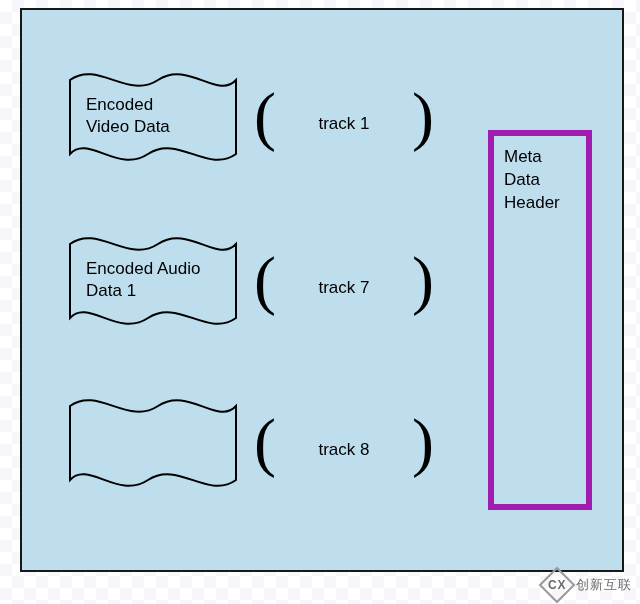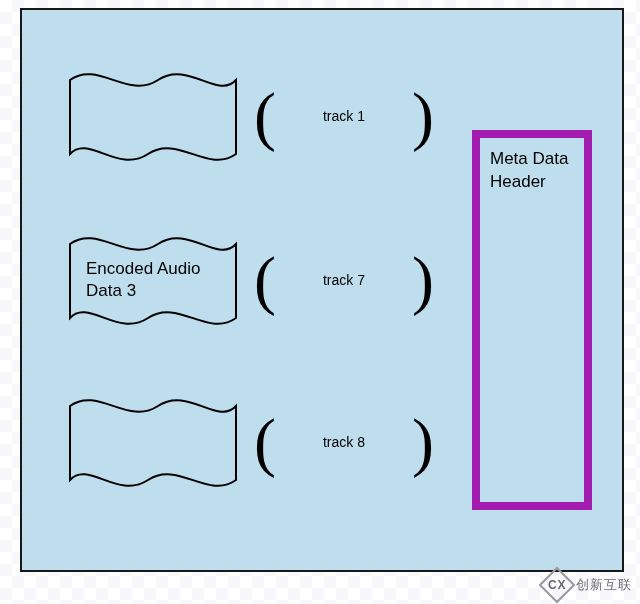--- a/index.html
+++ b/index.html
@@ -13,53 +13,54 @@
   .row1{top:52px;}
   .row2{top:216px;}
   .row3{top:378px;}
   .flag{position:absolute;left:0;top:0;width:170px;height:110px;}
   .flag svg{display:block;}
   .flag-label{position:absolute;left:18px;top:32px;width:140px;line-height:1.3;font-size:17px;}
   .bracket-group{position:absolute;left:186px;top:14px;width:180px;height:80px;}
   .br{position:absolute;top:0;font-size:66px;line-height:80px;font-family:"Times New Roman",serif;color:#000;}
   .br-l{left:0;}
   .br-r{right:0;}
-  .track-label{position:absolute;left:0;right:0;top:0;line-height:80px;text-align:center;font-size:14px;}
-  .meta{position:absolute;right:30px;top:120px;width:120px;height:380px;border:8px solid #a21caf;padding:10px 10px 0 10px;box-sizing:border-box;background:#bedeed;font-size:17px;line-height:1.35;}
+  .track-label{position:absolute;left:0;right:0;top:8px;line-height:80px;text-align:center;font-size:17px;}
+  .meta{position:absolute;right:30px;top:120px;width:104px;height:380px;border:6px solid #a21caf;padding:10px 10px 0 10px;box-sizing:border-box;background:#bedeed;font-size:17px;line-height:1.35;}
   .meta .title{margin-bottom:24px;}
   .watermark{position:absolute;right:8px;bottom:6px;display:flex;align-items:center;gap:6px;font-size:13px;color:#6b6b6b;letter-spacing:1px;}
   .watermark .logo{width:22px;height:22px;border:2px solid #9a9a9a;position:relative;transform:rotate(45deg);display:flex;align-items:center;justify-content:center;}
   .watermark .x{transform:rotate(-45deg);font-weight:bold;color:#6b6b6b;font-size:12px;}
 </style>
 </head>
 <body>
 
 <div class="bg"></div>
 
 <div class="container">
 
   <div class="row row1">
     <div class="flag">
       <svg width="170" height="110" viewBox="0 0 170 110">
         <path d="M2 18 C 30 -2, 60 38, 90 18 C 120 -2, 150 38, 168 18 L168 92 C 140 112, 110 72, 80 92 C 50 112, 20 72, 2 92 Z" fill="#bedeed" stroke="#000" stroke-width="2"></path>
       </svg>
+      <div class="flag-label">Encoded<br>Video Data</div>
     </div>
     <div class="bracket-group">
       <span class="br br-l">(</span>
       <span class="track-label">track 1</span>
       <span class="br br-r">)</span>
     </div>
   </div>
 
   <div class="row row2">
     <div class="flag">
       <svg width="170" height="110" viewBox="0 0 170 110">
         <path d="M2 18 C 30 -2, 60 38, 90 18 C 120 -2, 150 38, 168 18 L168 92 C 140 112, 110 72, 80 92 C 50 112, 20 72, 2 92 Z" fill="#bedeed" stroke="#000" stroke-width="2"></path>
       </svg>
-      <div class="flag-label">Encoded Audio Data 3</div>
+      <div class="flag-label">Encoded Audio Data 1</div>
     </div>
     <div class="bracket-group">
       <span class="br br-l">(</span>
       <span class="track-label">track 7</span>
       <span class="br br-r">)</span>
     </div>
   </div>
 
   <div class="row row3">
     <div class="flag">

